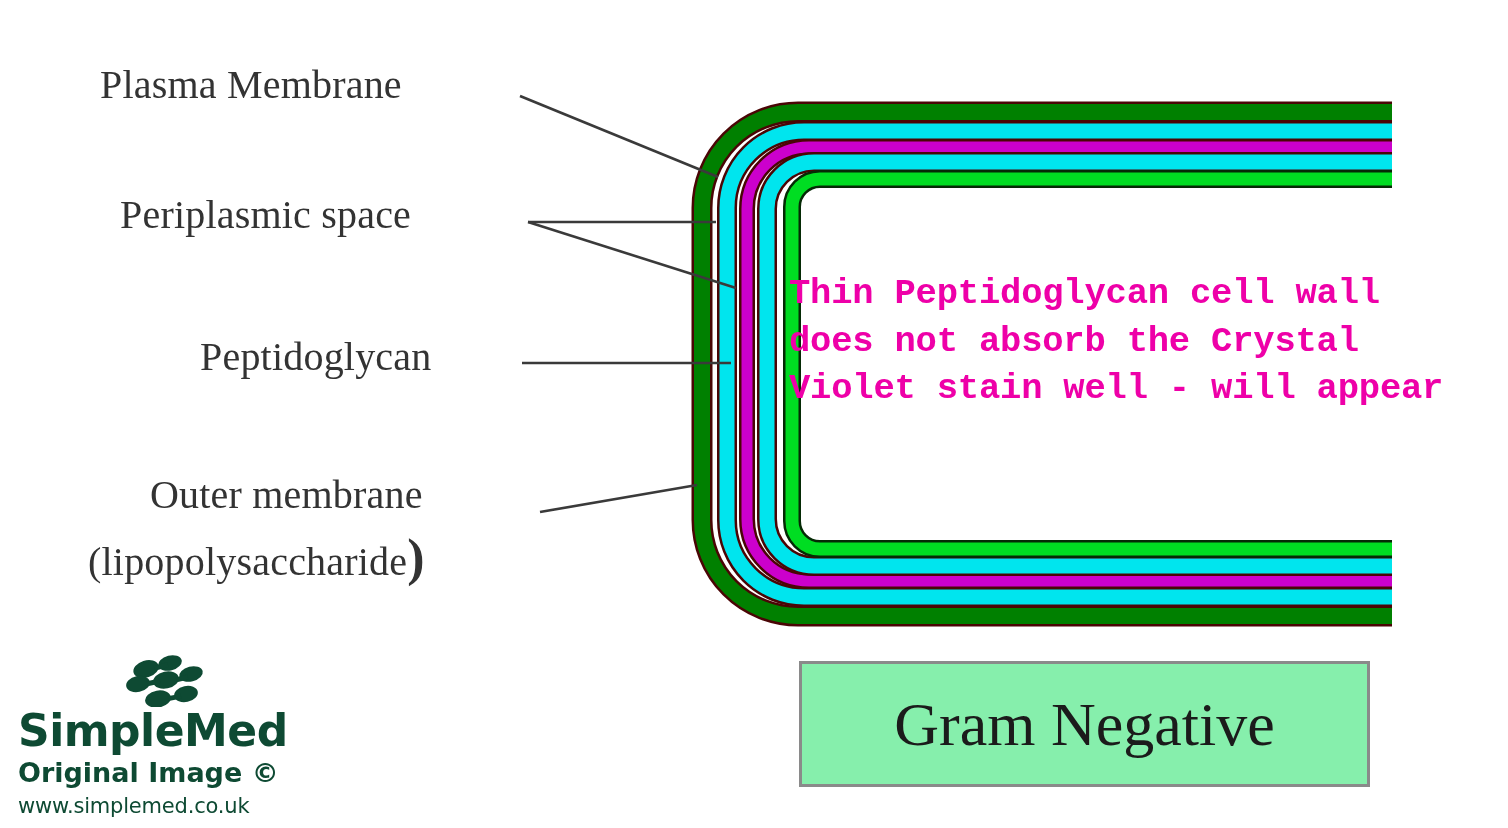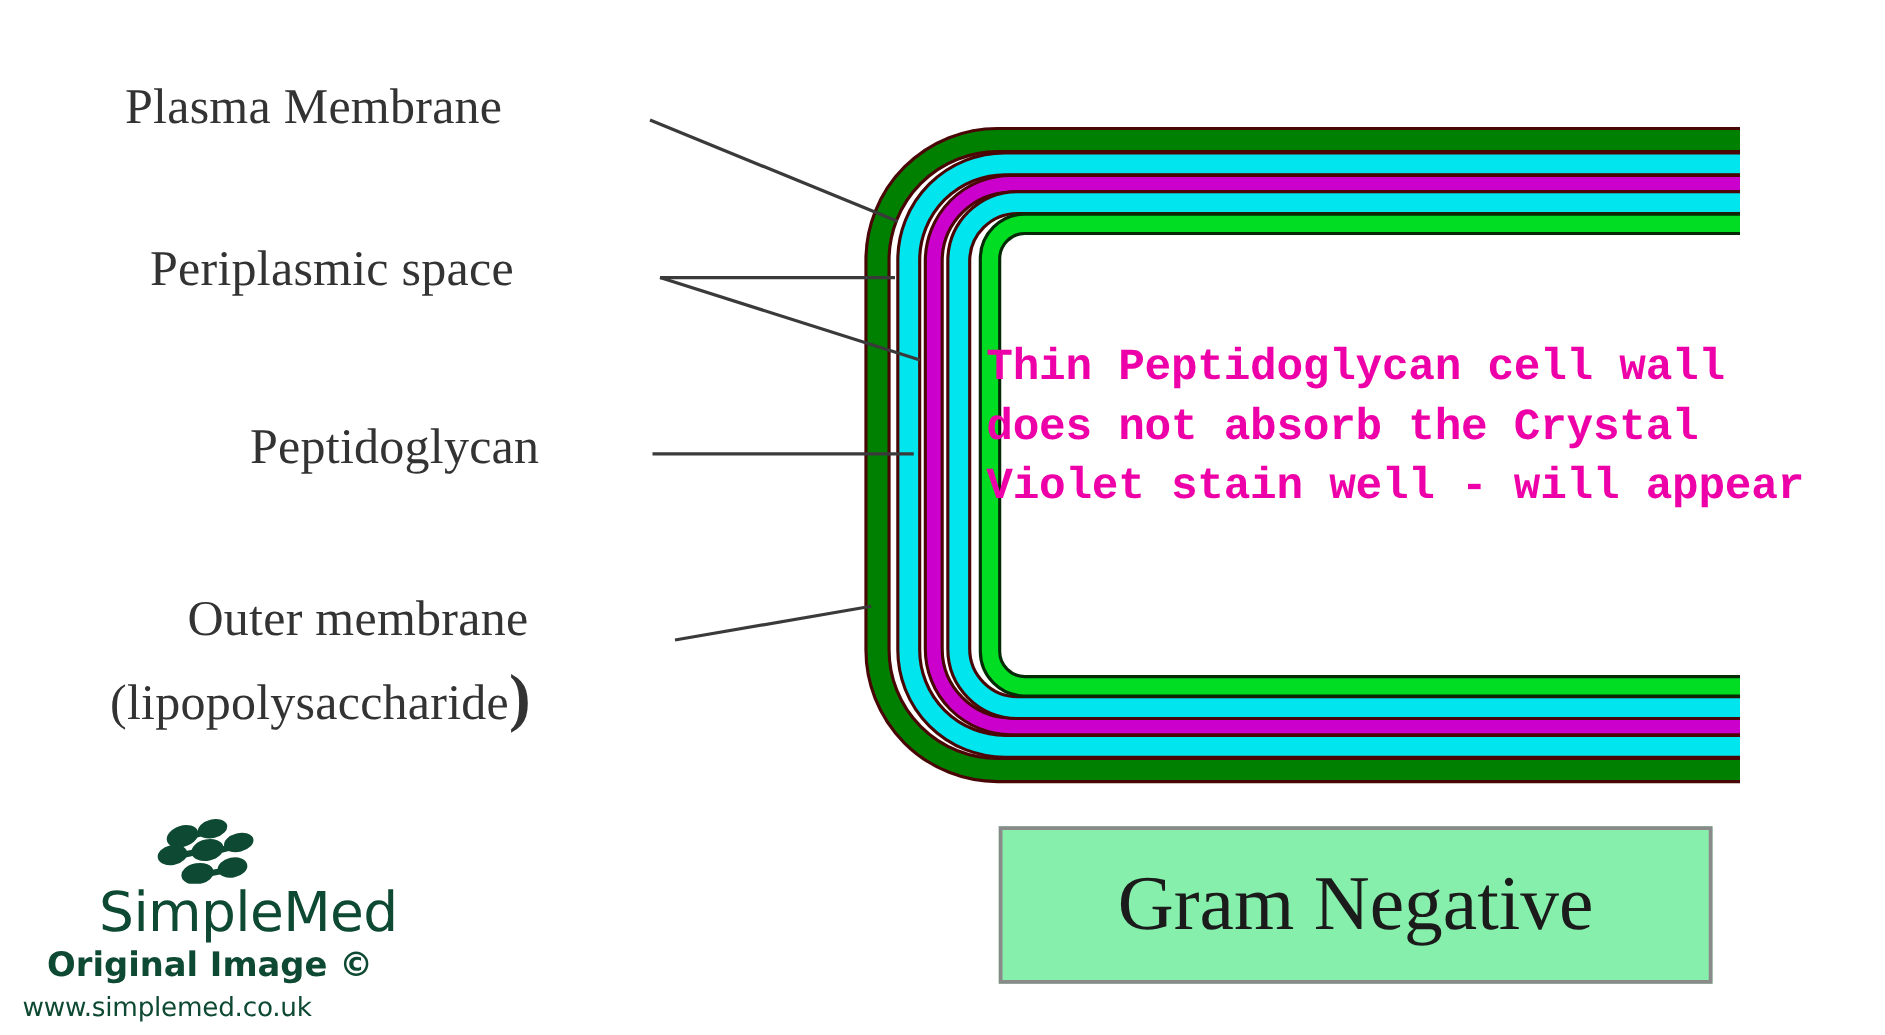--- a/index.html
+++ b/index.html
@@ -51,36 +51,34 @@
     font-family:"Liberation Serif",serif;
     font-size:62px;
     color:#1b1b1b;
   }
 
   
   #logo{position:absolute; left:18px; top:655px; width:300px;}
   #logo-mark{position:relative; height:52px; width:300px;}
   #logo-name{
     font-family:"DejaVu Sans",sans-serif;
-    font-weight:400;
+    font-weight:700;
     font-size:44px;
     color:#0e4a33;
     line-height:1;
     margin-top:2px;
     letter-spacing:-0.5px;
-    text-align:right;
   }
   #logo-sub{
     font-family:"DejaVu Sans",sans-serif;
     font-weight:700;
     font-size:27px;
     color:#0e4a33;
     line-height:1.15;
     margin-top:4px;
-    text-align:center;
   }
   #logo-url{
     font-family:"DejaVu Sans",sans-serif;
     font-weight:400;
     font-size:21px;
     color:#0e4a33;
     line-height:1.15;
     margin-top:6px;
     letter-spacing:-0.2px;
   }

